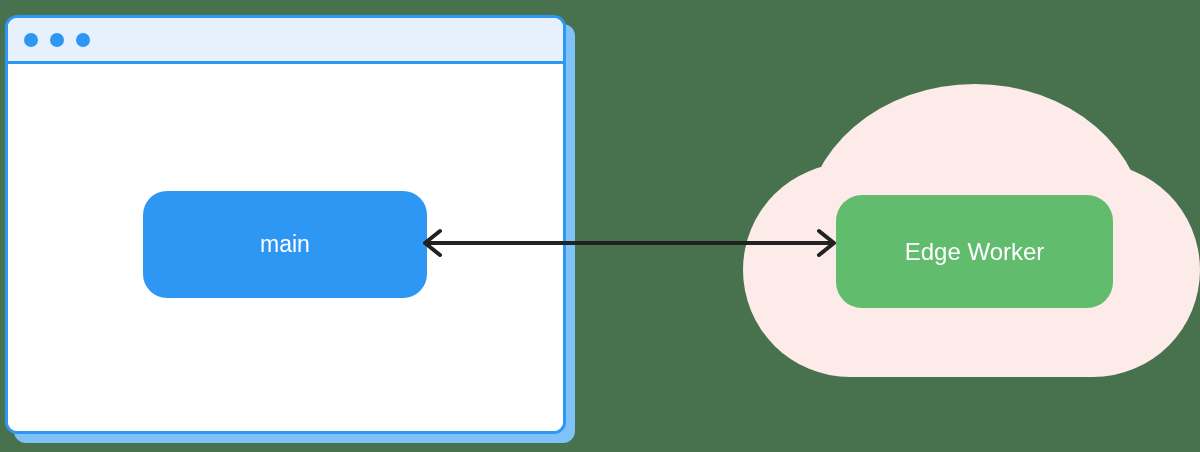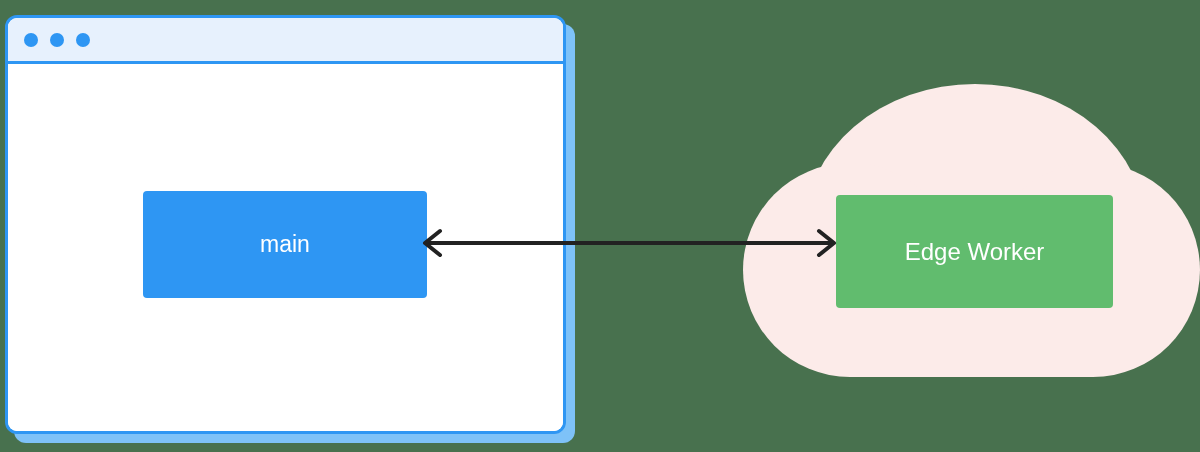--- a/index.html
+++ b/index.html
@@ -50,28 +50,28 @@
     position: absolute;
     display: flex;
     align-items: center;
     justify-content: center;
     color: var(--node-text, #ffffff);
     text-align: center;
   }
   .node-main {
     left: 143px; top: 191px;
     width: 284px; height: 107px;
-    border-radius: 4px;
+    border-radius: 24px;
     background: var(--node-main-bg, #2e96f3);
     font-size: 23px;
   }
   .node-edge {
     left: 836px; top: 195px;
     width: 277px; height: 113px;
-    border-radius: 4px;
+    border-radius: 26px;
     background: var(--node-edge-bg, #61bc6e);
     font-size: 24px;
   }
   svg.layer { position: absolute; left: 0; top: 0; }
   .cloud-fill { fill: var(--cloud-bg, #fcebe9); }
   .arrow-stroke {
     stroke: var(--arrow, #222222);
     stroke-width: 4;
     fill: none;
     stroke-linecap: round;

